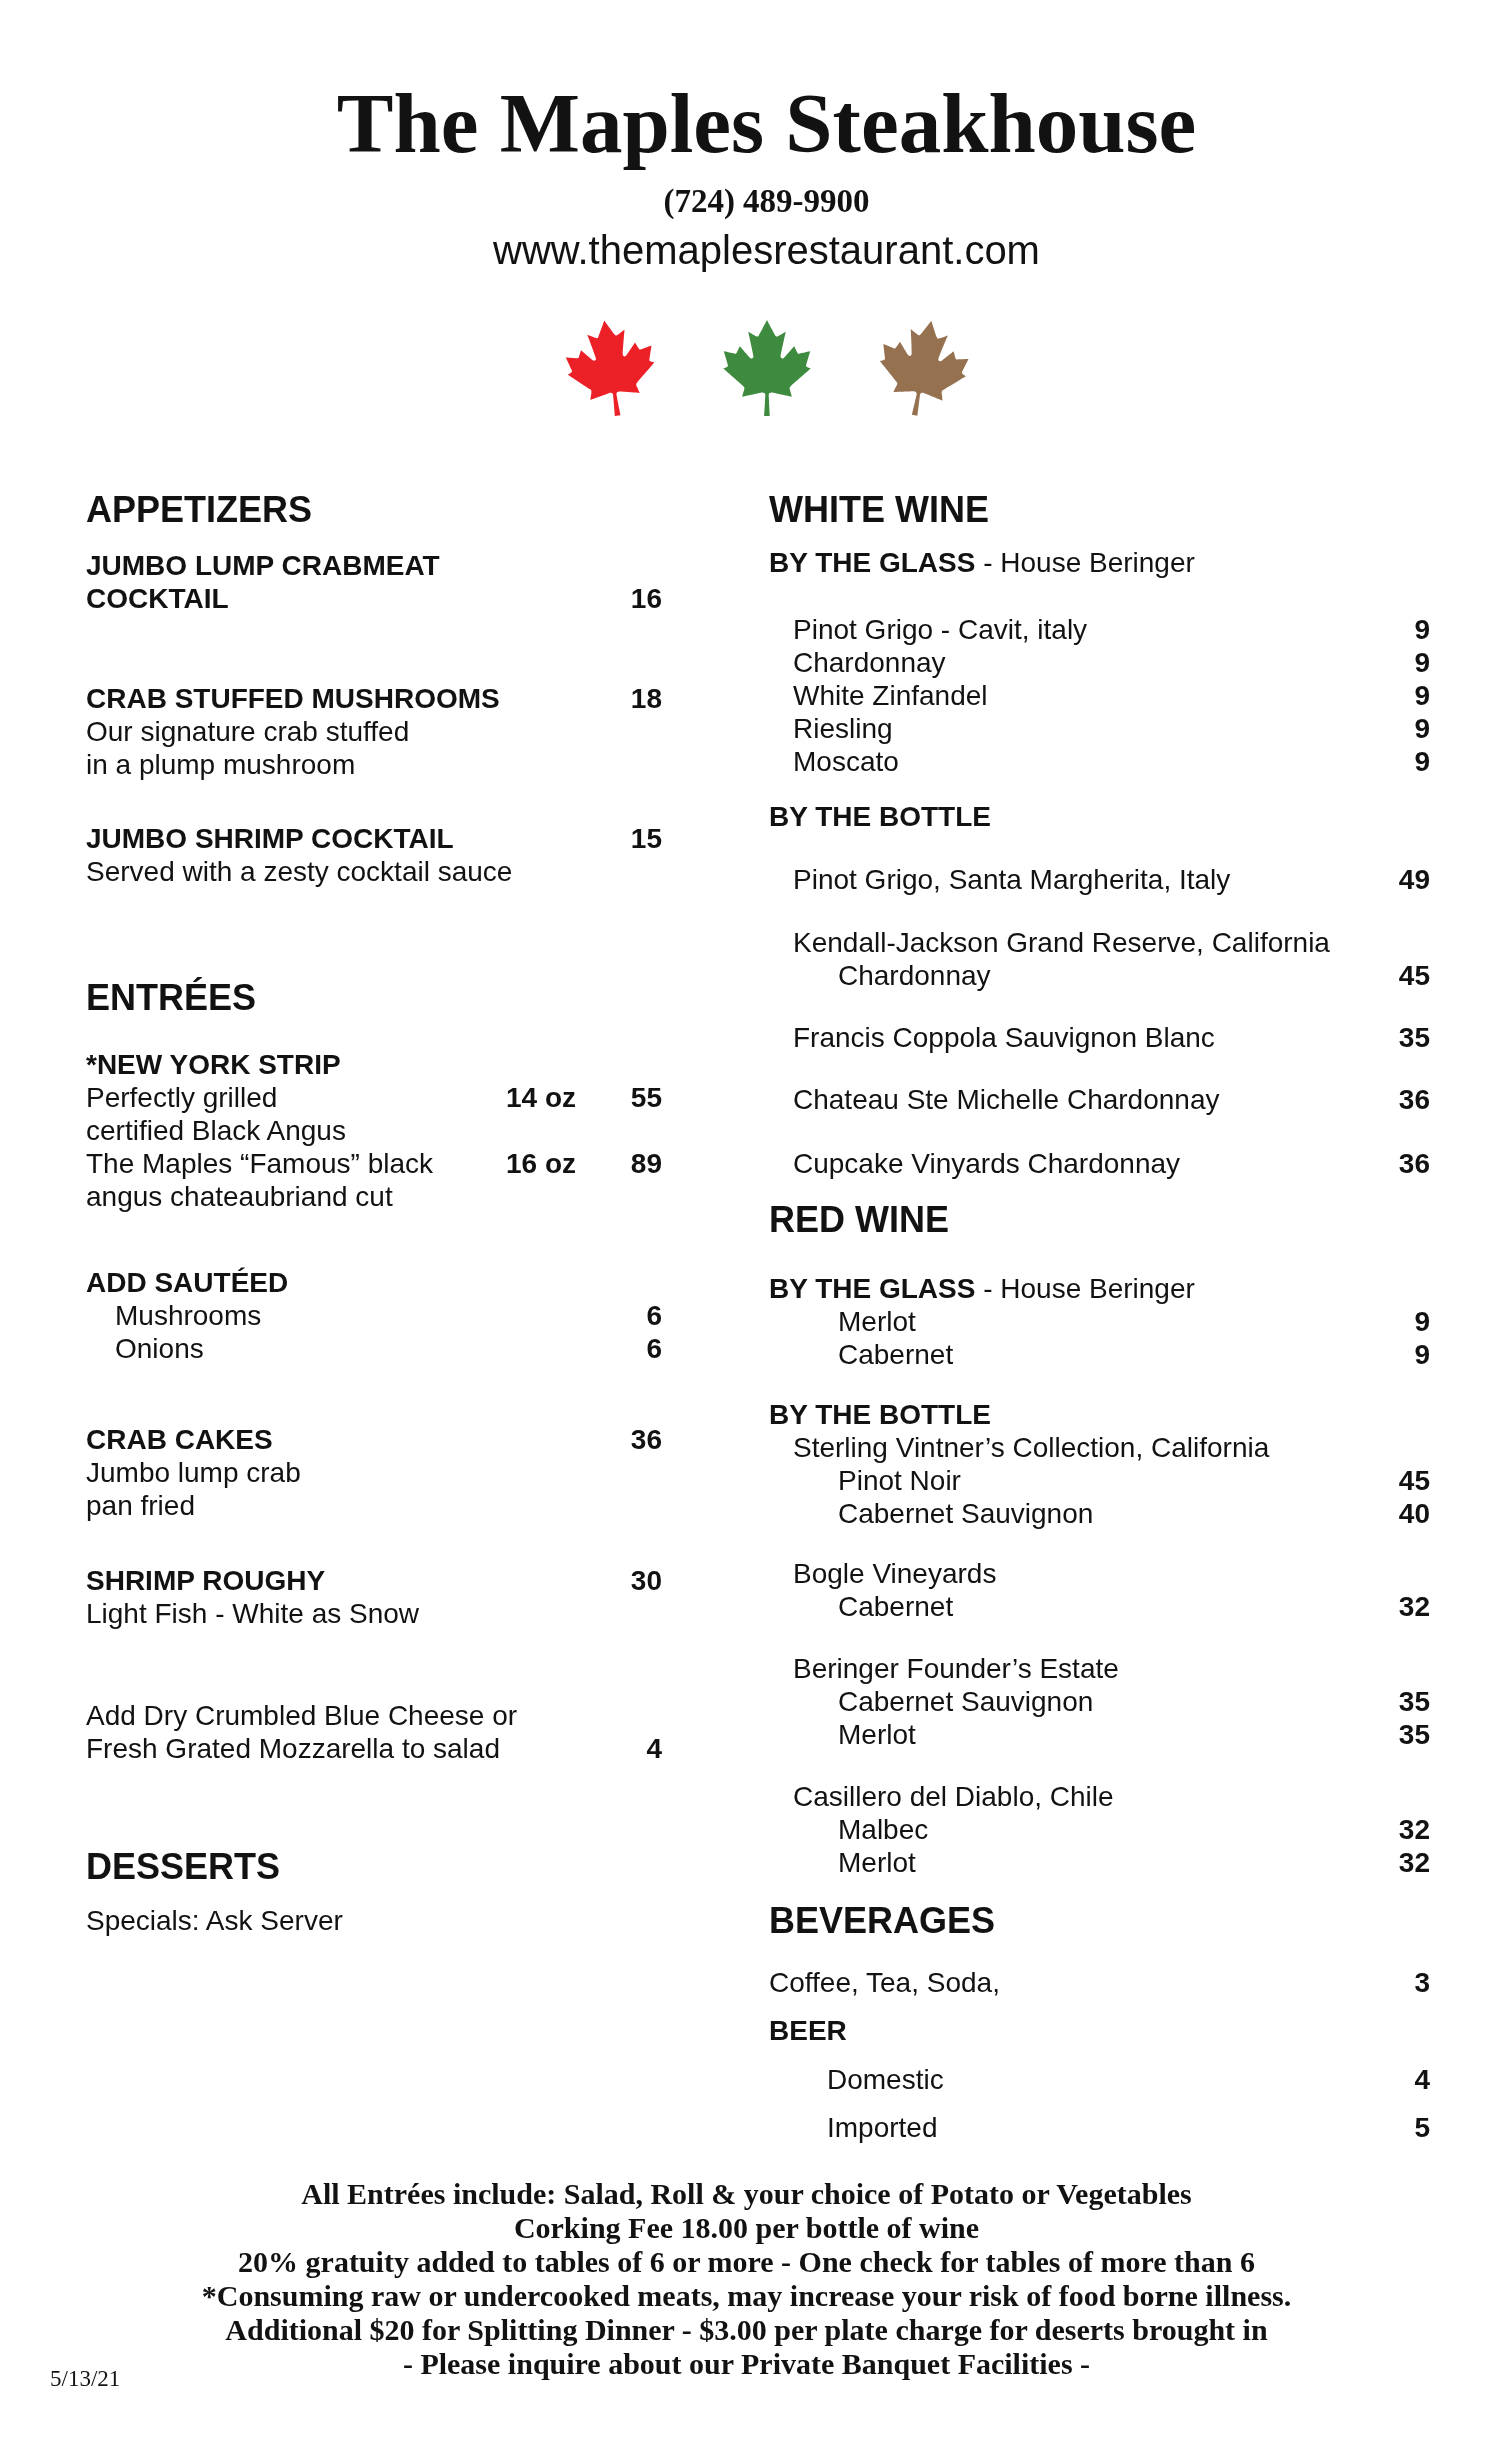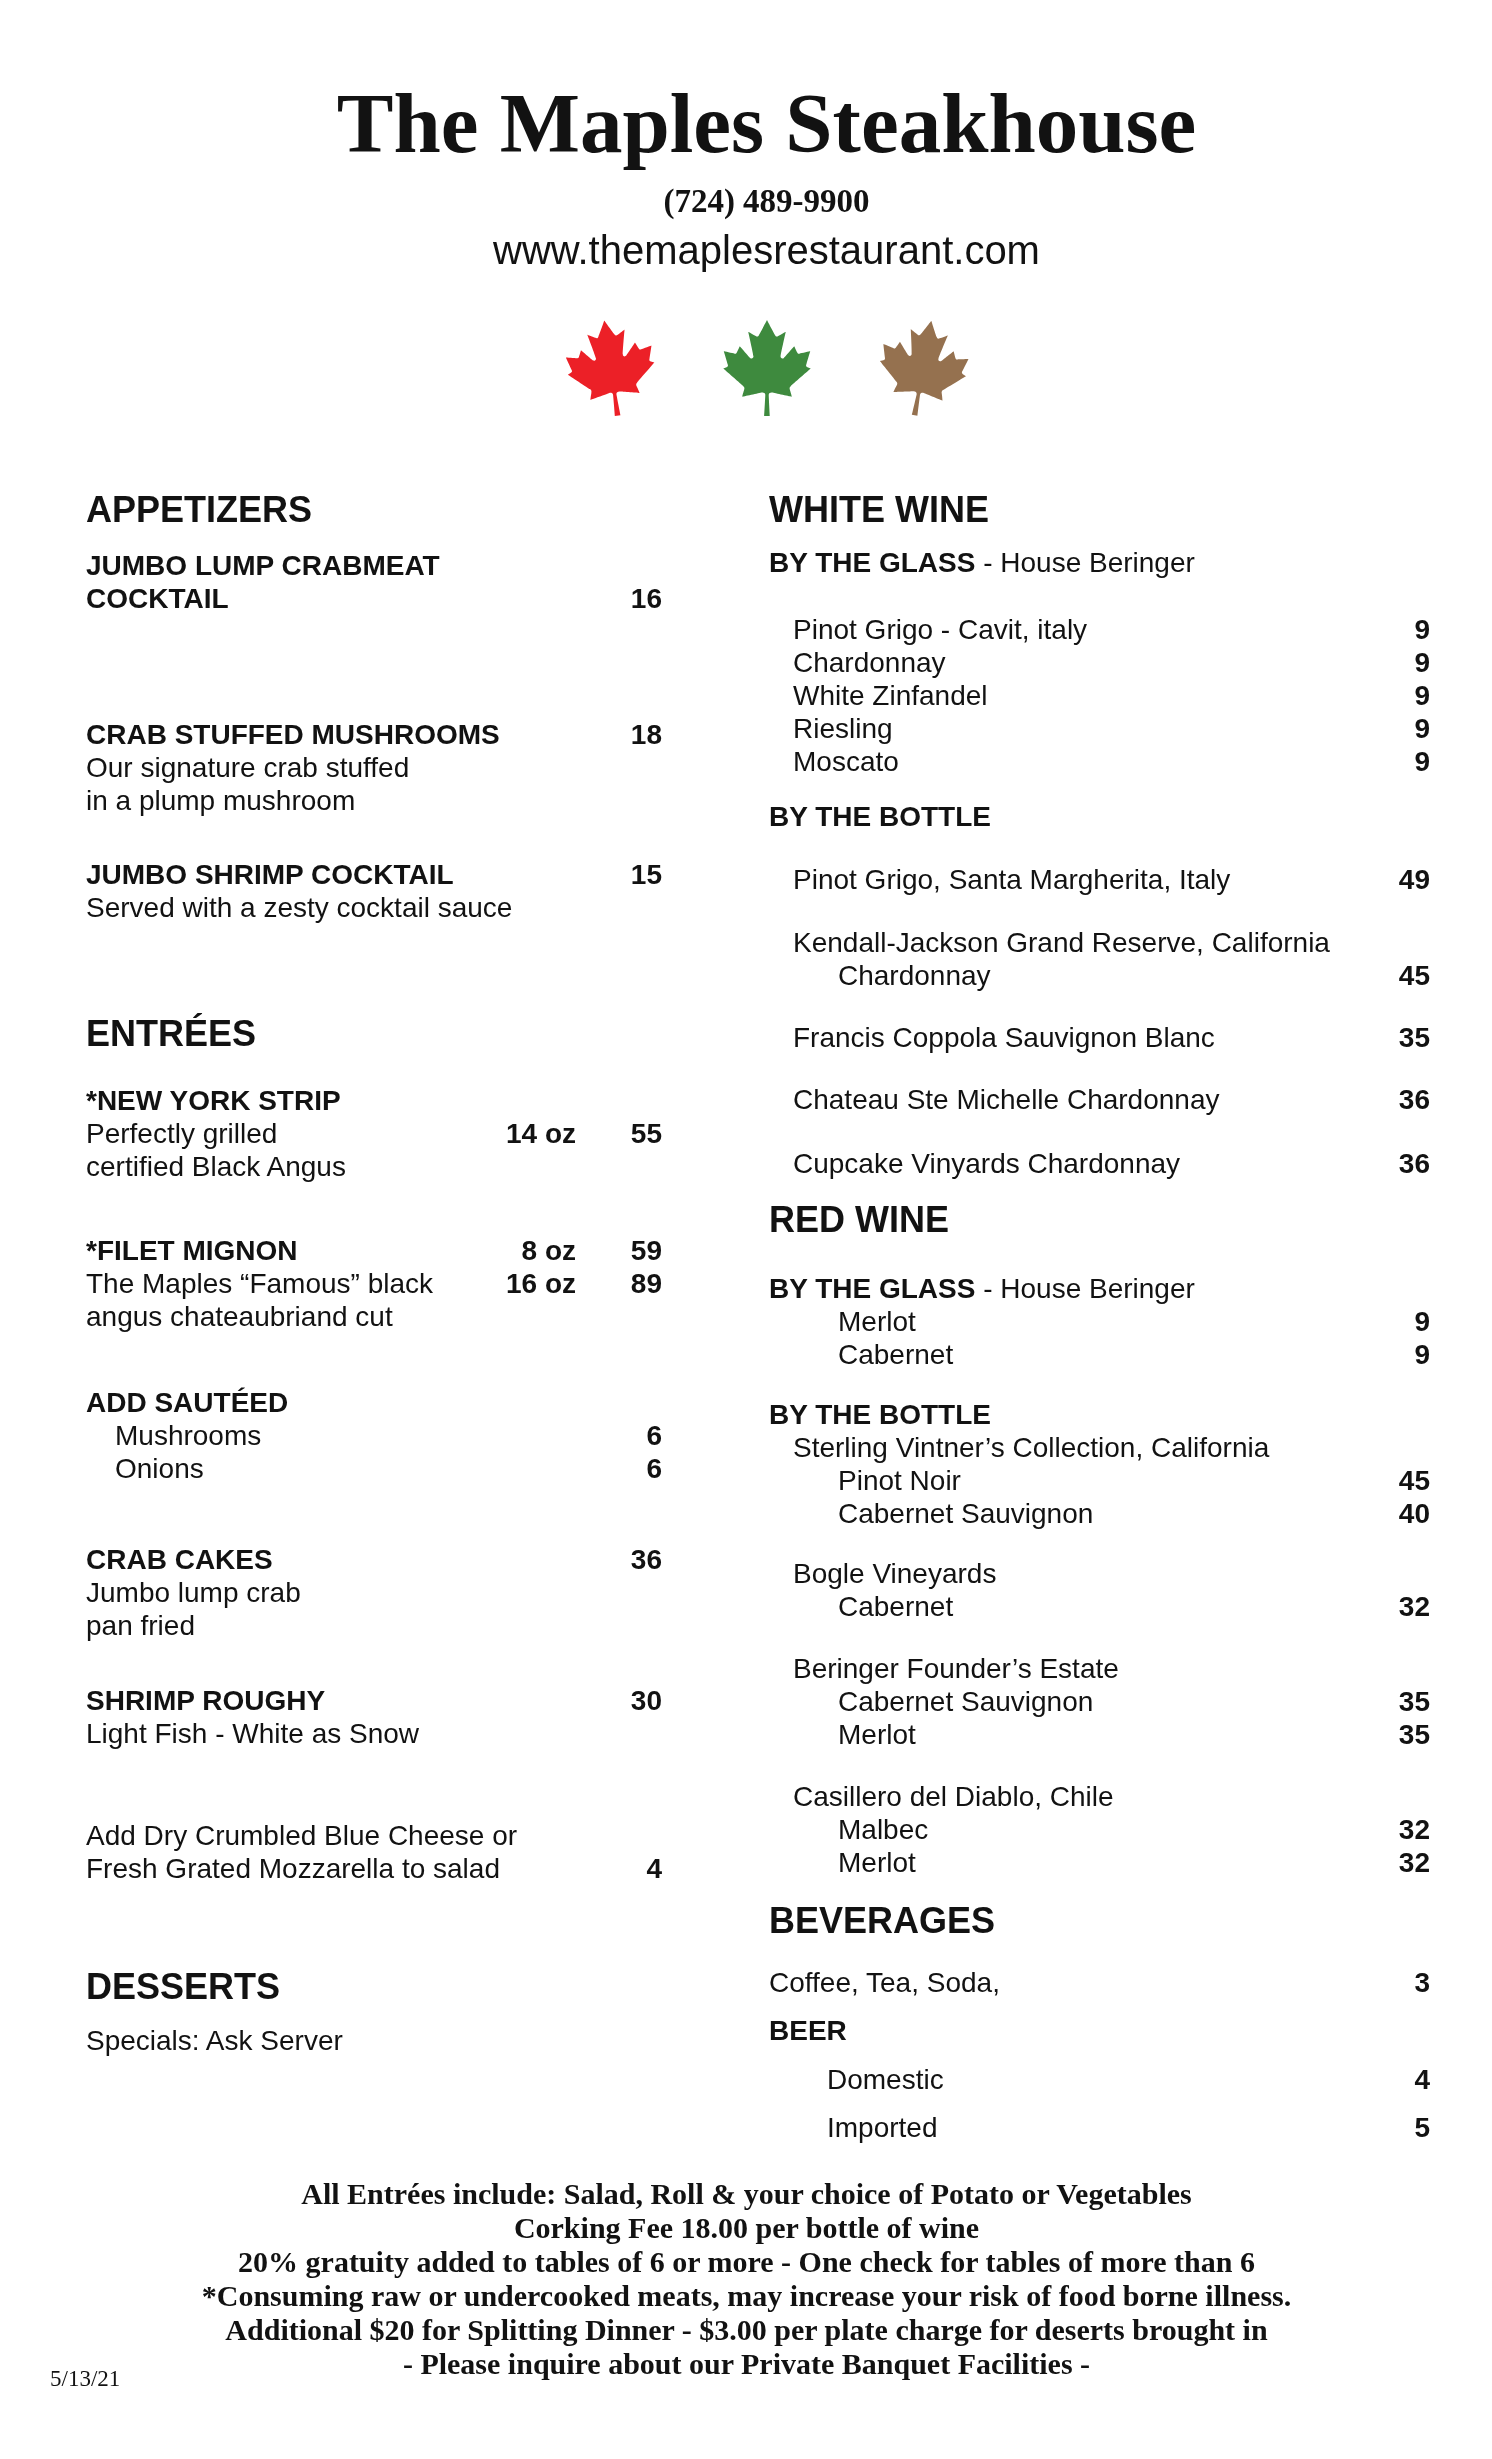--- a/index.html
+++ b/index.html
@@ -64,21 +64,21 @@
     <h2 style="margin-top:13.4px">APPETIZERS</h2>
 
     <div class="row" style="margin-top:18px">
         <span class="nm b">JUMBO LUMP CRABMEAT</span>
       </div>
     <div class="row">
         <span class="nm b">COCKTAIL</span>
         <span class="price">16</span>
       </div>
 
-    <div class="row" style="margin-top:103px">
+    <div class="row" style="margin-top:67px">
         <span class="nm b">CRAB STUFFED MUSHROOMS</span>
         <span class="price">18</span>
       </div>
     <div class="row">
         <span class="nm">Our signature crab stuffed</span>
       </div>
     <div class="row">
         <span class="nm">in a plump mushroom</span>
       </div>
 
@@ -97,25 +97,20 @@
       </div>
     <div class="row">
         <span class="nm">Perfectly grilled</span>
         <span class="size">14 oz</span>
         <span class="price">55</span>
       </div>
     <div class="row">
         <span class="nm">certified Black Angus</span>
       </div>
 
-    <div class="row" style="margin-top:51px">
-        <span class="nm b">*FILET MIGNON</span>
-        <span class="size">8 oz</span>
-        <span class="price">59</span>
-      </div>
     <div class="row">
         <span class="nm">The Maples “Famous” black</span>
         <span class="size">16 oz</span>
         <span class="price">89</span>
       </div>
     <div class="row">
         <span class="nm">angus chateaubriand cut</span>
       </div>
 
     <div class="row" style="margin-top:53px">

